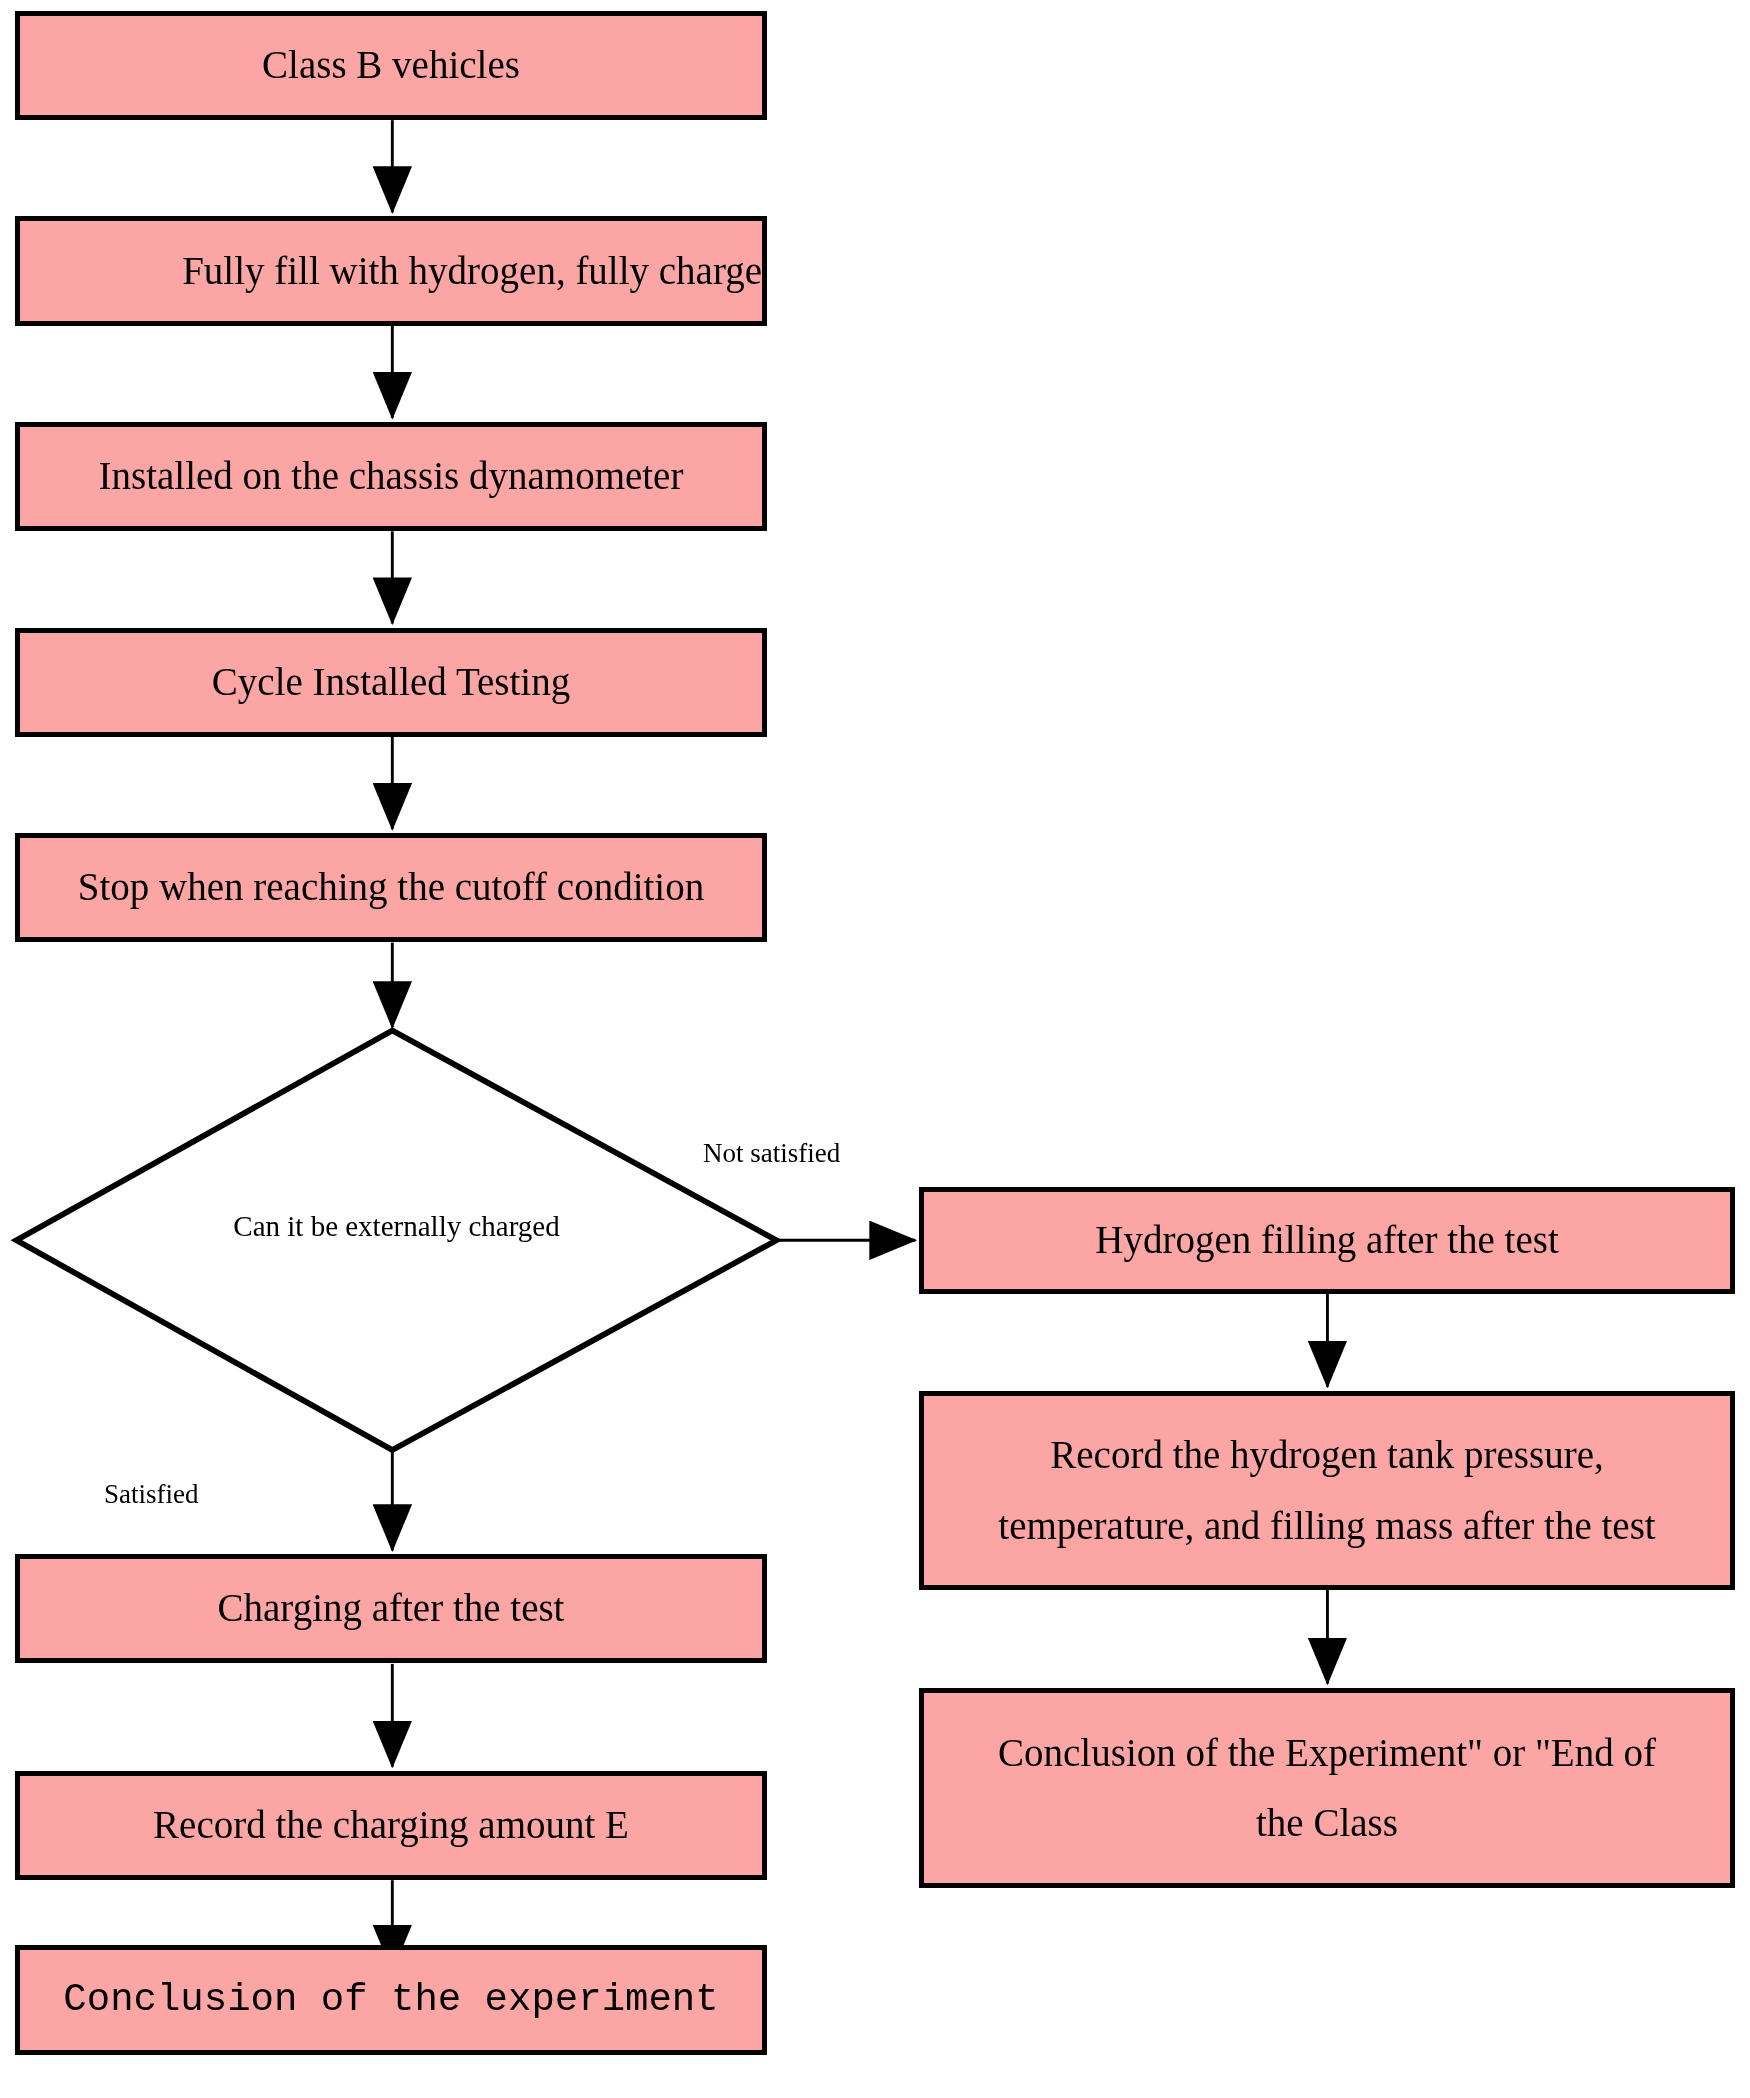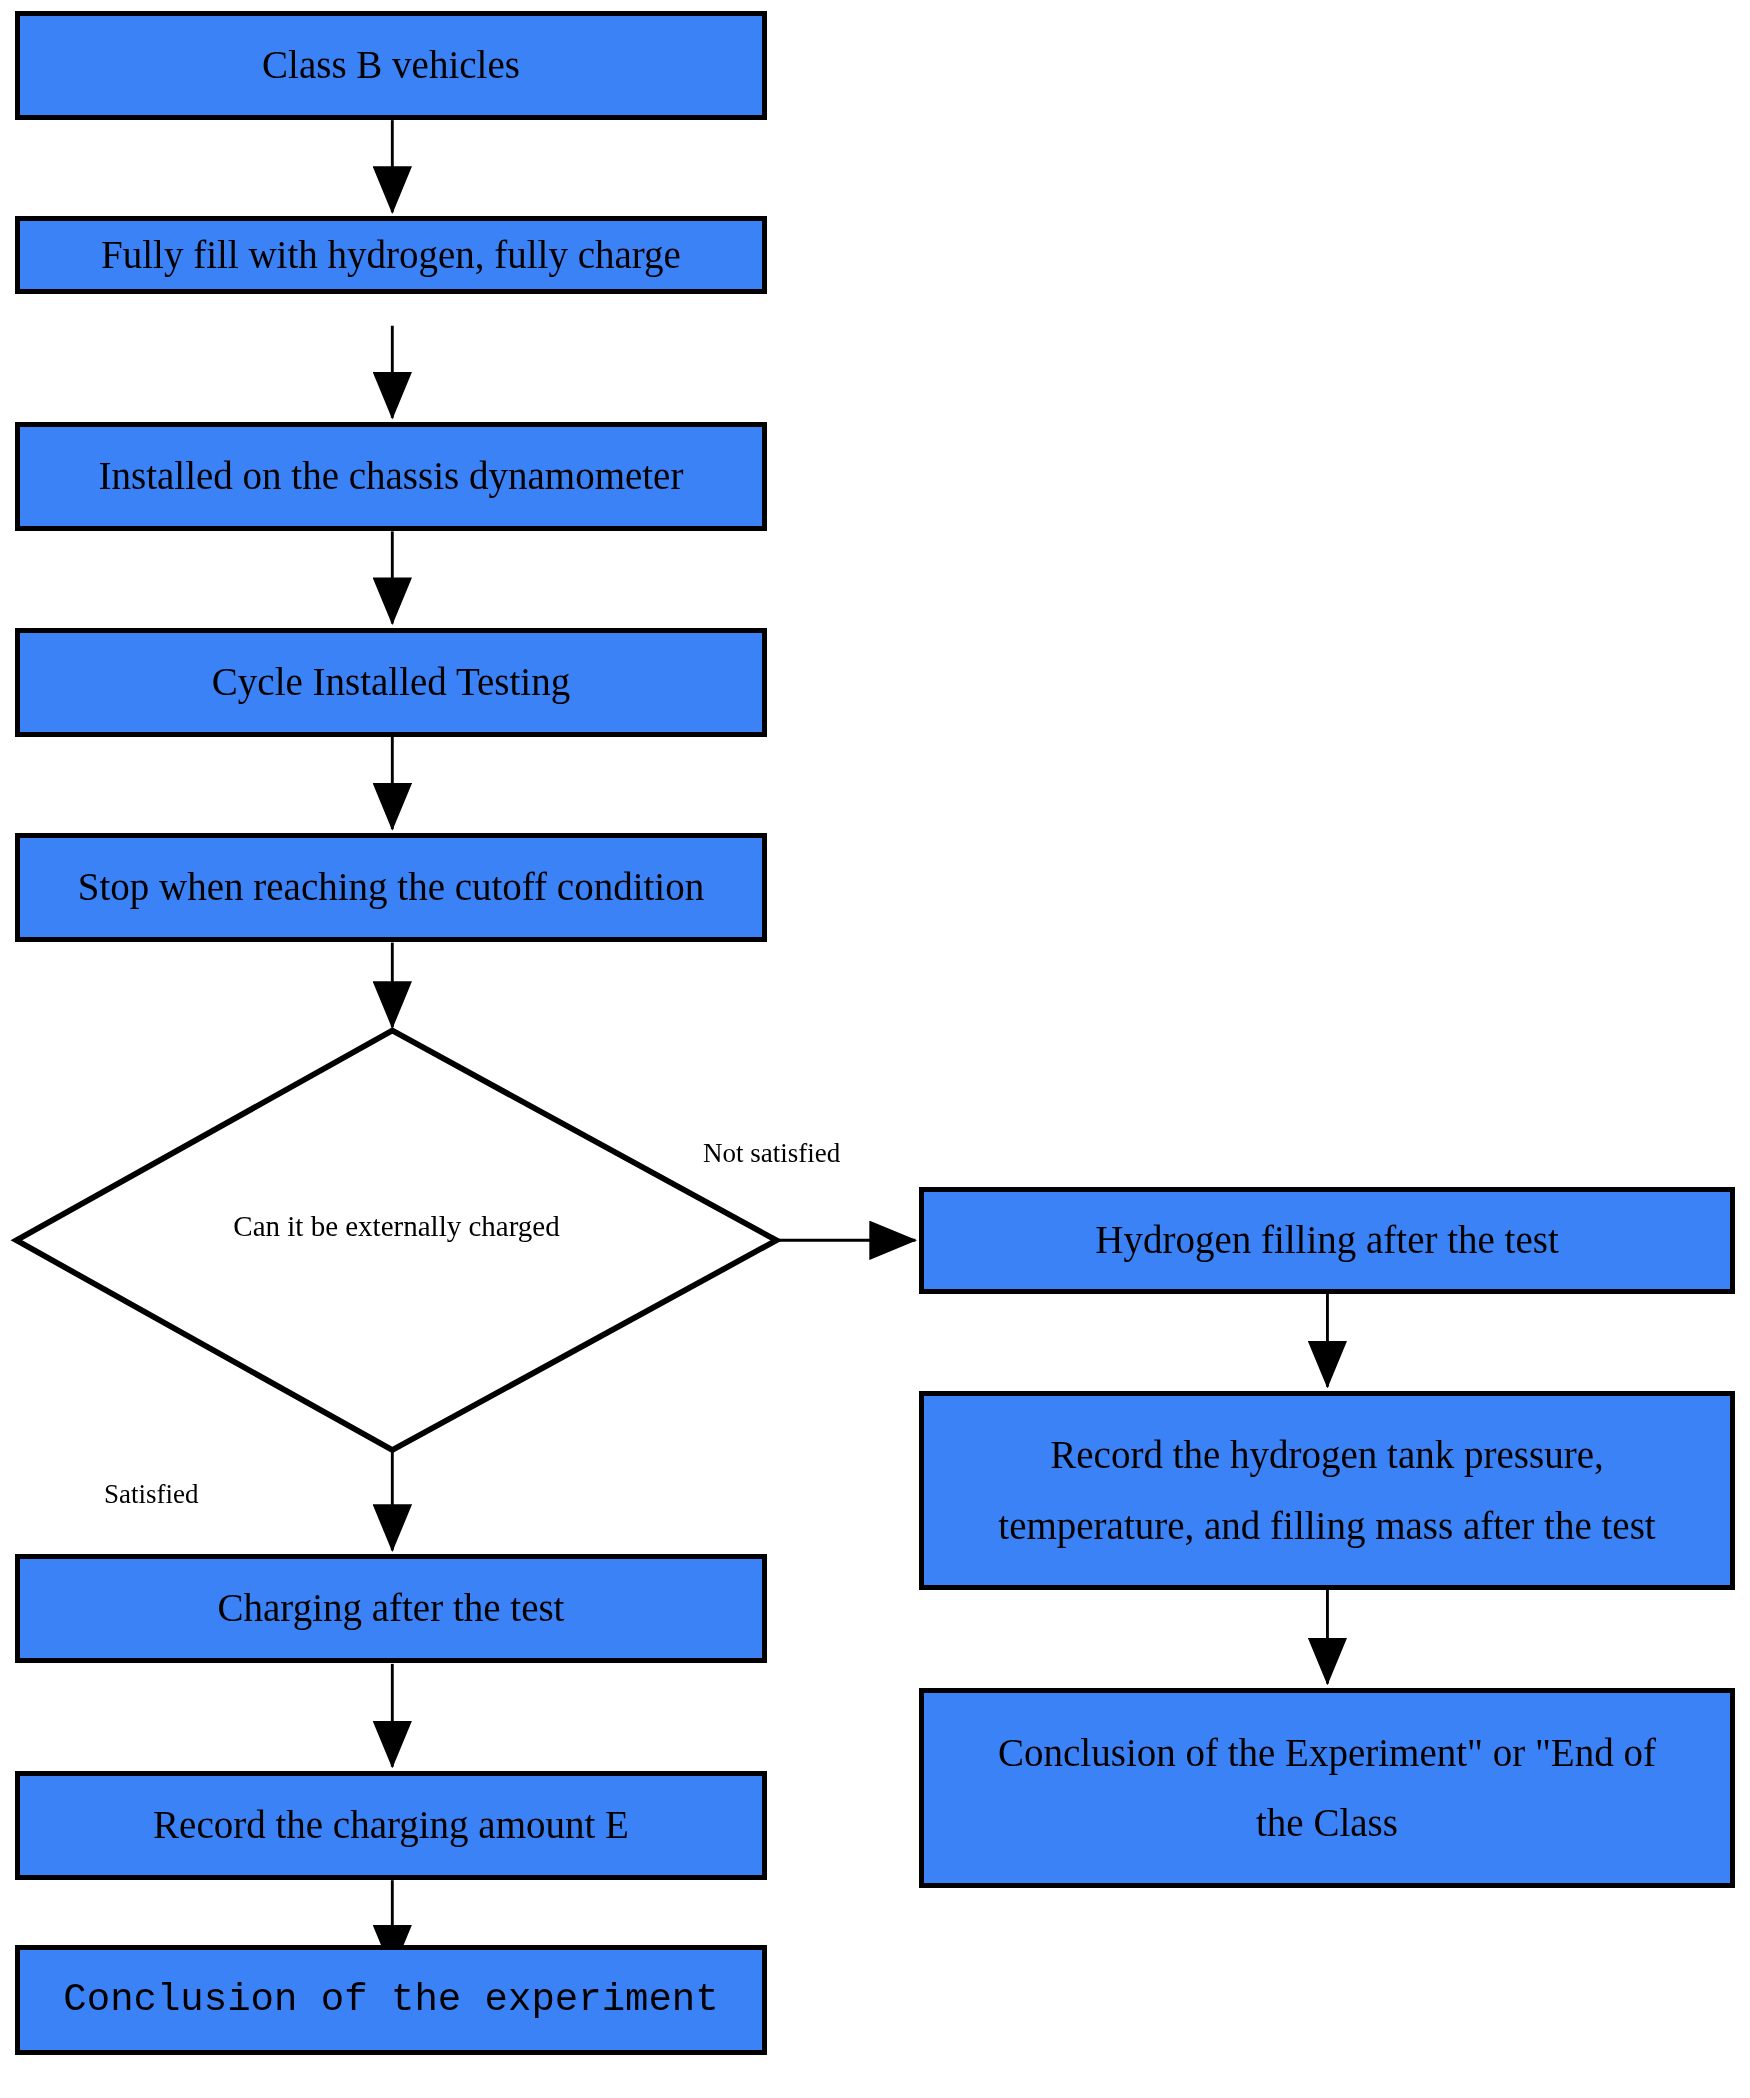--- a/index.html
+++ b/index.html
@@ -14,21 +14,21 @@
   }
   .connector-layer {
     position: absolute;
     left: 0; top: 0;
     z-index: 1;
   }
   .box {
     position: absolute;
     box-sizing: border-box;
     border: 5.8px solid #000000;
-    background: #3b82f6;
+    background: #fca5a5;
     display: flex;
     flex-direction: column;
     align-items: center;
     justify-content: center;
     text-align: center;
     font-size: 39px;
     z-index: 2;
   }
   .box .line { line-height: 1.8; }
   .left-col  { left: 15px;  width: 752px; }
@@ -79,21 +79,21 @@
 
     <line x1="944" y1="1508" x2="1113" y2="1508" stroke="#000" stroke-width="3.5" marker-end="url(#ah)"></line>
     <line x1="1614" y1="1573" x2="1614" y2="1686" stroke="#000" stroke-width="3.5" marker-end="url(#ah)"></line>
     <line x1="1614" y1="1933" x2="1614" y2="2047" stroke="#000" stroke-width="3.5" marker-end="url(#ah)"></line>
   </svg>
 
   <div class="box left-col" style="top:10.7px;height:109px;">
     <div class="line">Class B vehicles</div>
   </div>
 
-  <div class="box left-col" style="top:216px;height:78px;">
+  <div class="box left-col" style="top:216px;height:110px;align-items:flex-end;">
     <div class="line">Fully fill with hydrogen, fully charge</div>
   </div>
 
   <div class="box left-col" style="top:422px;height:109px;">
     <div class="line">Installed on the chassis dynamometer</div>
   </div>
 
   <div class="box left-col" style="top:628px;height:109px;">
     <div class="line">Cycle Installed Testing</div>
   </div>

